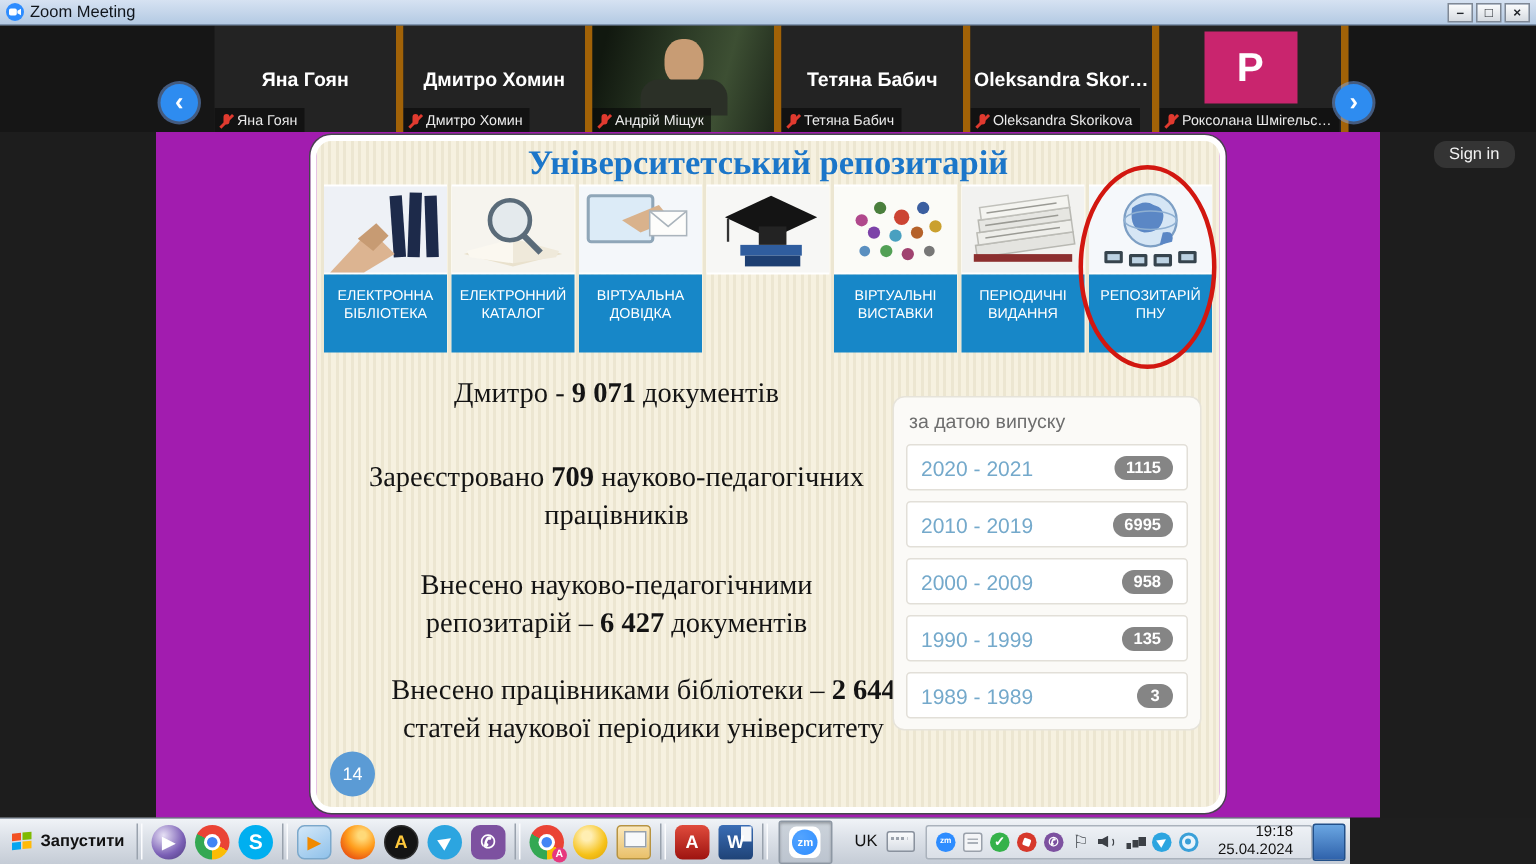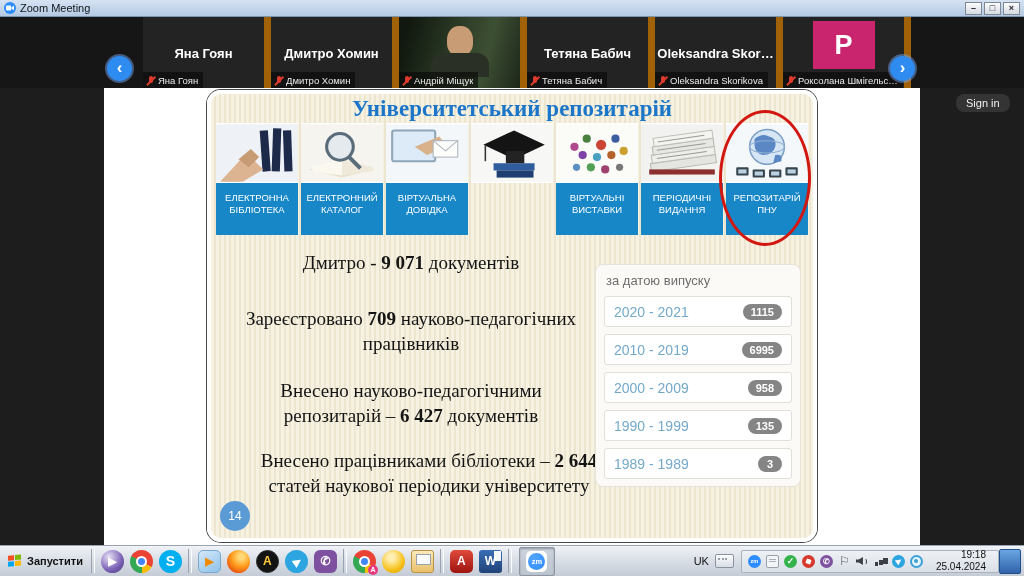--- a/index.html
+++ b/index.html
@@ -14,21 +14,21 @@
     align-items:center;justify-content:center;margin-right:4px;flex:0 0 auto;}
   .tb-title{font-size:11px;color:#10151b;}
   .win-btns{margin-left:auto;display:flex;gap:2px;}
   .wbtn{width:17px;height:13px;background:linear-gradient(#fbfcfd,#d6dbe1);
     border:1px solid #7f8895;font-size:9px;line-height:11px;text-align:center;
     color:#20242a;box-sizing:border-box;font-weight:bold;}
 
   
   .strip{position:absolute;left:0;top:17px;width:1024px;height:71px;background:#161616;}
   .ptiles{position:absolute;left:143px;top:0;height:71px;display:flex;}
-  .ptile{width:121px;height:71px;background:#232323;border-right:7px solid #a16207;
+  .ptile{width:121px;height:71px;background:#232323;border-right:5px solid #a16207;
     position:relative;overflow:hidden;}
   .pname{position:absolute;left:0;right:0;top:50%;transform:translateY(-50%);
     text-align:center;color:#fff;font-weight:bold;font-size:13px;white-space:nowrap;overflow:hidden;}
   .plabel{position:absolute;left:0;bottom:0;height:16px;display:flex;align-items:center;gap:3px;
     background:rgba(8,8,8,.62);padding:0 5px 0 3px;max-width:100%;box-sizing:border-box;}
   .plabel-text{color:#eaeaea;font-size:9.5px;white-space:nowrap;overflow:hidden;text-overflow:ellipsis;}
   .mic{position:relative;width:9px;height:11px;flex:0 0 9px;}
   .mic::before{content:"";position:absolute;left:2.5px;top:1px;width:4px;height:7px;
     border-radius:2px;background:#e03a2f;}
   .mic::after{content:"";position:absolute;left:-1px;top:5px;width:12px;height:1.6px;
@@ -43,21 +43,21 @@
     display:flex;align-items:center;justify-content:center;}
   .nav-arrow{position:absolute;top:39px;width:25px;height:25px;border-radius:50%;background:#2e8cf0;
     color:#fff;font-size:17px;font-weight:bold;display:flex;align-items:center;justify-content:center;
     line-height:1;box-shadow:0 0 0 2px rgba(125,175,255,.45);cursor:pointer;}
   .nav-arrow span{margin-top:-2px;}
   .arrow-left{left:107px;}
   .arrow-right{left:890px;}
 
   
   .main{position:absolute;left:0;top:88px;width:1024px;height:457px;background:#1d1d1d;}
-  .share{position:absolute;left:104px;top:0;width:816px;height:457px;background:#ffffff;}
+  .share{position:absolute;left:104px;top:0;width:816px;height:457px;background:#a21caf;}
   .signin{position:absolute;left:956px;top:6px;background:#343434;color:#f2f2f2;font-size:11px;
     padding:3px 10px;border-radius:8px;}
 
   
   .slide{position:absolute;left:103px;top:2px;width:602px;height:444px;
     background:repeating-linear-gradient(90deg,#f6f1e0 0 3px,#ece6d1 3px 5px);
     border:4px solid #fff;border-radius:14px;box-shadow:0 0 0 1px #44474b;}
   .slide-title{position:absolute;top:2px;left:0;right:0;text-align:center;
     font-family:"Liberation Serif",serif;font-weight:bold;font-size:23px;color:#1b76c9;}
   .ntiles{position:absolute;left:5px;top:29px;right:5px;display:flex;gap:3px;}
@@ -78,21 +78,21 @@
   .facet-header{font-size:13px;color:#6e6e6e;margin:2px 0 8px 2px;}
   .frow{height:29px;background:#fff;border:1px solid #e2dfd8;border-radius:3px;display:flex;
     align-items:center;justify-content:space-between;padding:0 9px;margin-bottom:7px;}
   .frange{color:#74a9cb;font-size:14px;}
   .fbadge{background:#858585;color:#fff;font-size:11px;font-weight:bold;padding:2px 8px;
     border-radius:10px;min-width:8px;text-align:center;}
   .page-circle{position:absolute;left:9px;top:407px;width:30px;height:30px;border-radius:50%;
     background:#5b9bd5;color:#fff;font-size:12px;display:flex;align-items:center;justify-content:center;}
 
   
-  .taskbar{position:absolute;left:0;top:545px;width:1024px;height:31px;
+  .taskbar{position:absolute;left:0;top:545px;width:900px;height:31px;
     background:linear-gradient(#f0f3f7,#dde2e9 40%,#c5ccd6);border-top:1px solid #9aa3af;
     box-sizing:border-box;display:flex;align-items:center;padding:0 3px;}
   .start{display:flex;align-items:center;gap:4px;padding:0 5px;height:100%;cursor:pointer;}
   .winflag{width:15px;height:13px;display:grid;grid-template-columns:6px 6px;
     grid-template-rows:5px 5px;gap:1px;transform:skewY(-6deg);}
   .winflag i:nth-child(1){background:#f25022;}
   .winflag i:nth-child(2){background:#7fba00;}
   .winflag i:nth-child(3){background:#05a6f0;}
   .winflag i:nth-child(4){background:#ffba08;}
   .start-text{font-size:11px;font-weight:bold;color:#111;}

